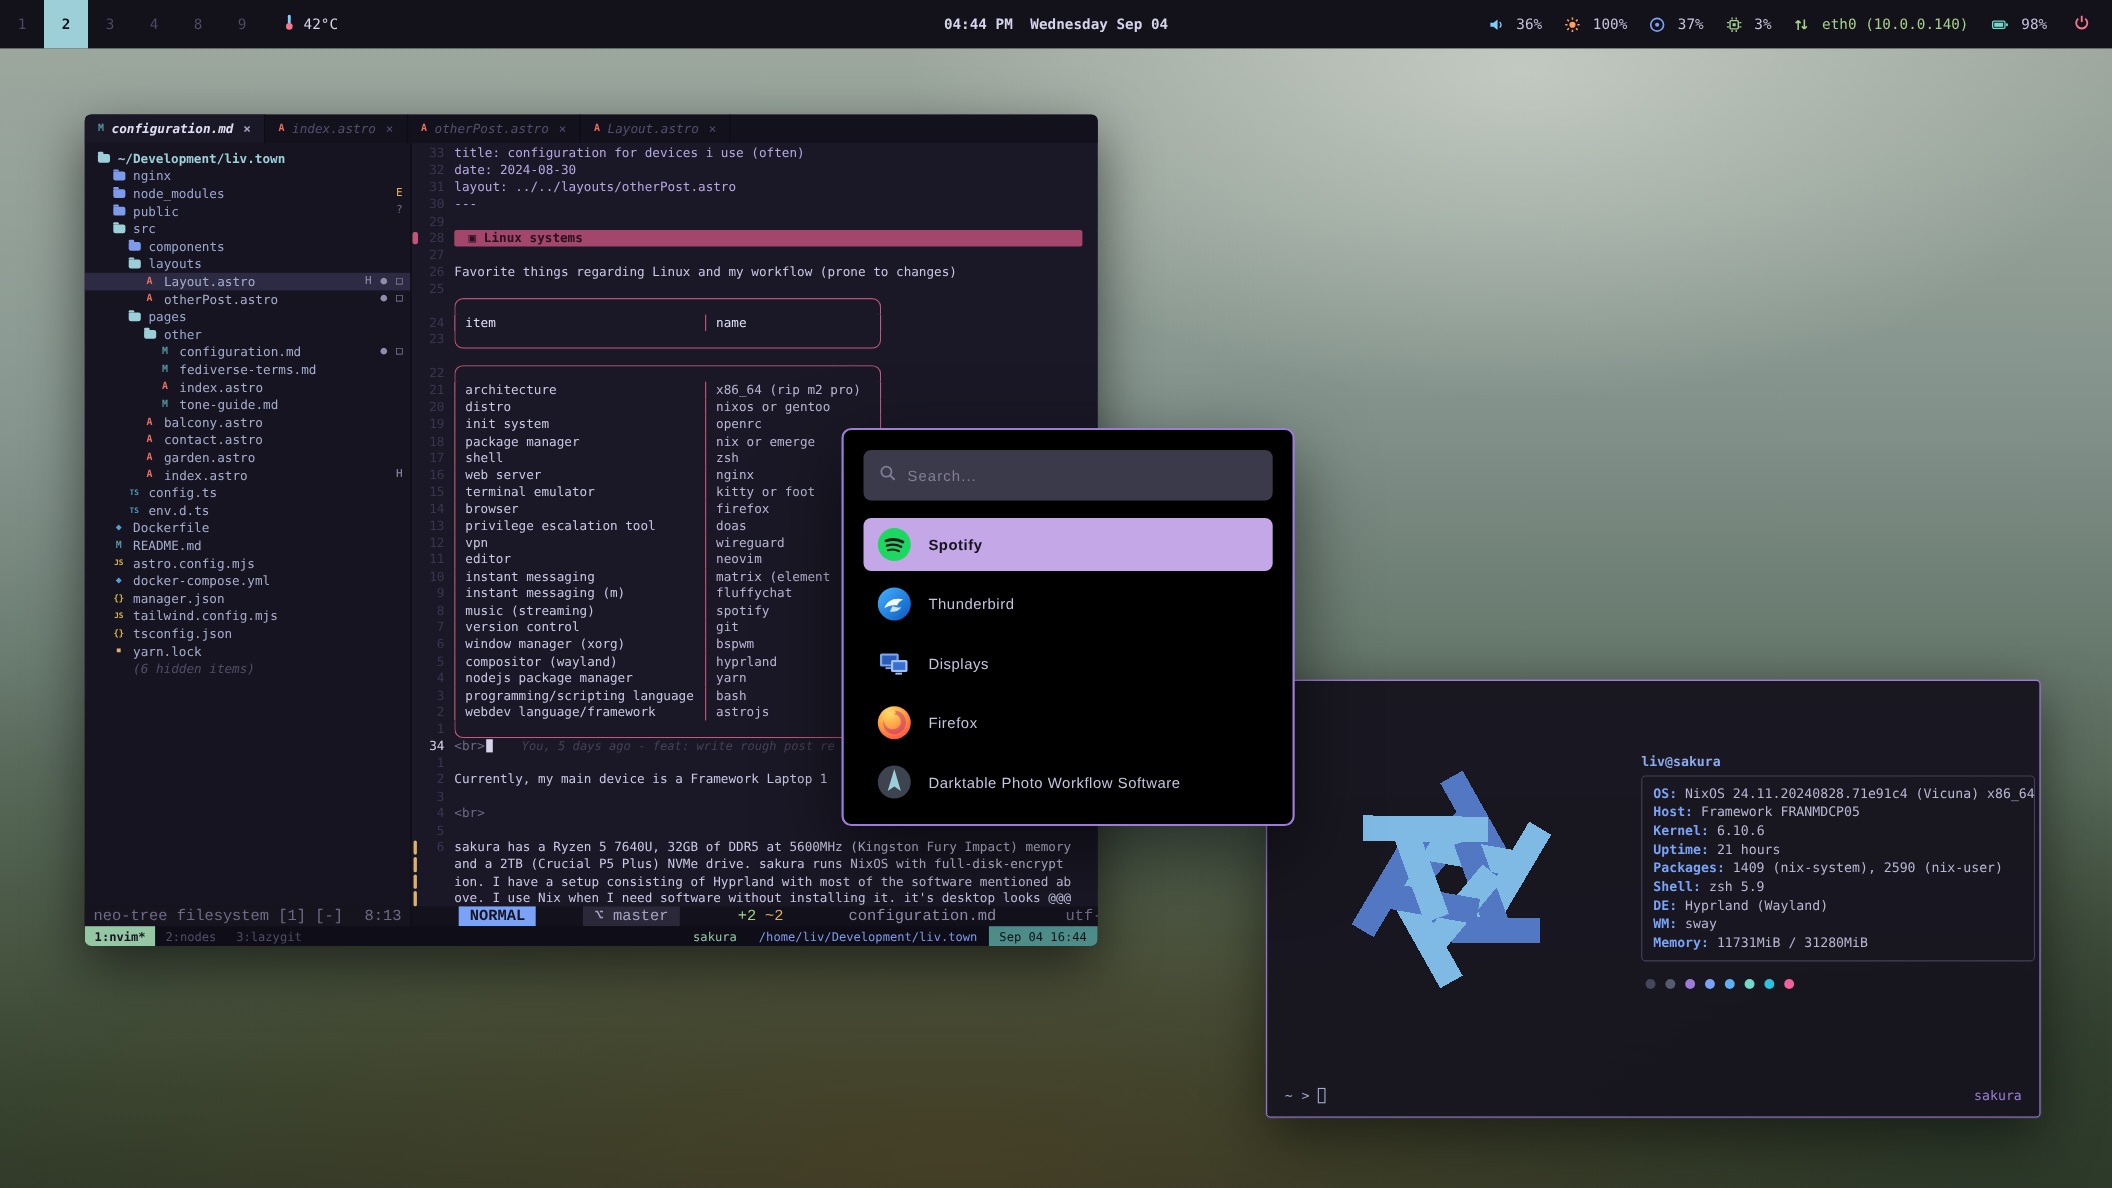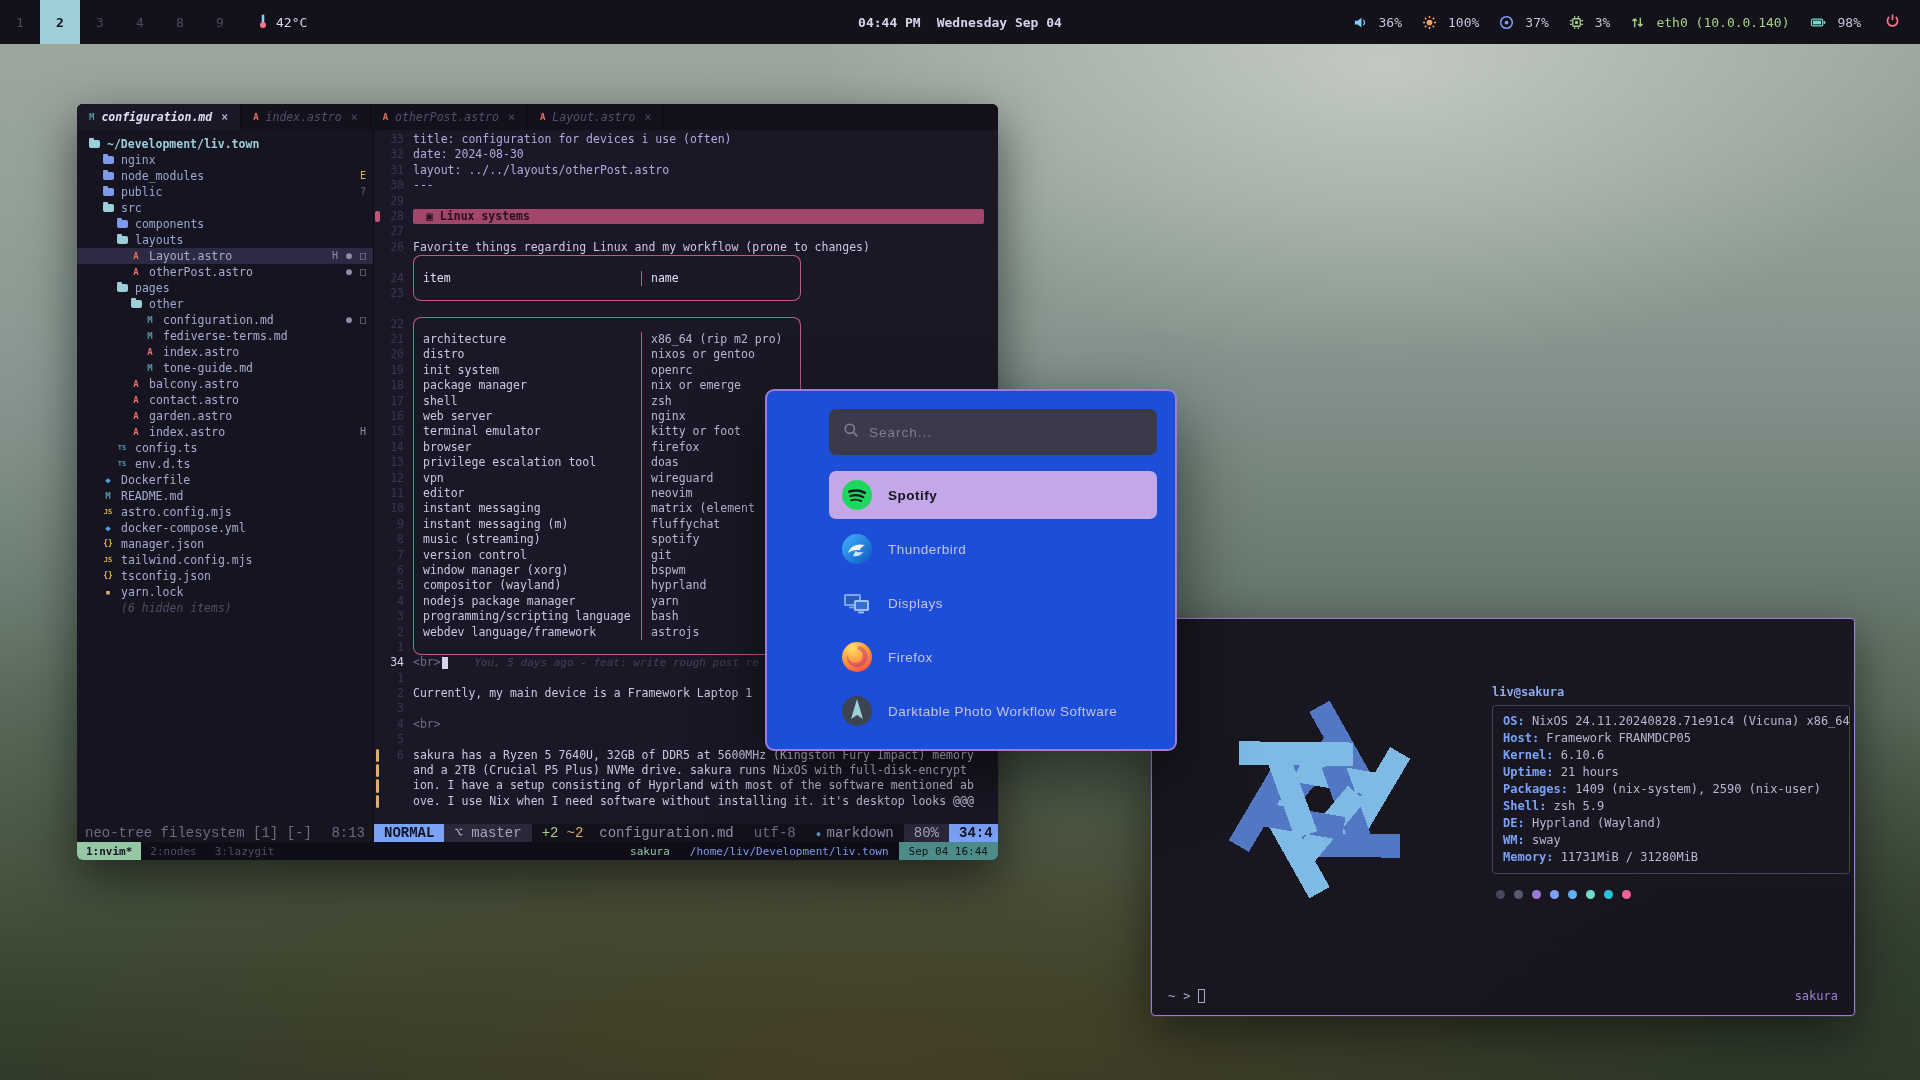--- a/index.html
+++ b/index.html
@@ -100,21 +100,21 @@
   .c2{flex:1;padding-left:9px;color:#b9b6d3;}
   .eline[data-kind="thead"] .c1,.eline[data-kind="thead"] .c2{color:#e0def4;}
   .cursor-block{display:none;}
   .eline[data-kind="cursor"] .cursor-block{display:inline-block;width:6.5px;height:12px;background:#d6d4ea;margin-left:1px;}
   .blame{color:#444158;font-style:italic;margin-left:26px;font-size:11px;}
 
   
   .statusline{height:18px;flex:none;display:flex;font-size:14px;line-height:18px;background:#13111b;font-family:Liberation Mono, monospace;}
   .sl-tree{width:297px;flex:none;display:flex;justify-content:space-between;padding:0 8px;color:#6e6a86;background:#16141f;border-right:1px solid #0d0b14;}
   .sl-main{flex:1;display:flex;align-items:stretch;}
-  .seg{padding:0 10px;white-space:nowrap;}
+  .seg{padding:0 10px;white-space:nowrap;margin-left:43px;}
   .seg-mode{background:#7aa2f7;color:#15131f;font-weight:bold;}
   .seg-branch{background:#2a2839;color:#a6a3c0;}
   .seg-diff{color:#a6d189;padding:0 6px 0 10px;}
   .seg-diff .chg{color:#e0af68;margin-left:8px;}
   .seg-file{color:#908caa;}
   .sl-spacer{flex:1;}
   .seg-enc{color:#6e6a86;}
   .seg-ft{color:#908caa;}
   .seg-ft::before{content:"● ";color:#519aba;font-size:9px;}
   .seg-pct{background:#2a2839;color:#a6a3c0;}
@@ -123,21 +123,21 @@
   
   .tmuxbar{height:18px;flex:none;display:flex;align-items:center;font-size:11px;background:#0f0d17;color:#514d68;}
   .twin{padding:0 9px;height:100%;display:flex;align-items:center;cursor:pointer;}
   .twin[data-active="true"]{background:#95c7a5;color:#15131f;font-weight:bold;}
   .tmux-right{margin-left:auto;display:flex;align-items:center;height:100%;}
   .tmux-host{color:#95c7a5;padding:0 10px;}
   .tmux-path{color:#7d9bea;padding:0 10px;}
   .tmux-date{background:#4e8d8a;color:#0f1419;padding:0 10px;height:100%;display:flex;align-items:center;}
 
   
-  .launcher{position:absolute;left:765px;top:389px;width:412px;height:362px;background:#1d4ed8;border:2px solid #9d7cd8;border-radius:9px;z-index:30;box-shadow:0 24px 70px rgba(0,0,0,.55);overflow:hidden;font-family:"Liberation Sans",sans-serif;padding-left:44px;}
+  .launcher{position:absolute;left:765px;top:389px;width:412px;height:362px;background:#000000;border:2px solid #9d7cd8;border-radius:9px;z-index:30;box-shadow:0 24px 70px rgba(0,0,0,.55);overflow:hidden;font-family:"Liberation Sans",sans-serif;}
   .searchbox{margin:18px 18px 16px;height:46px;background:#3b3a4a;border-radius:7px;display:flex;align-items:center;padding:0 14px;gap:10px;}
   .searchbox input{flex:1;background:transparent;border:none;outline:none;color:#c5c3dd;font-size:13.5px;font-family:"Liberation Sans",sans-serif;}
   .searchbox input::placeholder{color:#807d95;letter-spacing:1px;}
   .litems{padding:0 18px;display:flex;flex-direction:column;gap:6px;}
   .litem{height:48px;display:flex;align-items:center;gap:15px;padding:0 12px;border-radius:7px;color:#c5c3dd;font-size:13.5px;letter-spacing:.5px;cursor:pointer;}
   .litem[data-selected="true"]{background:#c4a7e7;color:#15131f;font-weight:bold;}
   .licon{width:32px;height:32px;flex:none;}
   .licon svg{width:32px;height:32px;display:block;}
 
   
@@ -554,20 +554,31 @@
 
         <div class="eline" data-kind="text">
           <span class="sign"></span>
           <span class="lnum">26</span>
           <span class="lbody">
             <span class="ltext">Favorite things regarding Linux and my workflow (prone to changes)</span>
 
           </span>
         </div>
 
+        <div class="eline" data-kind="blank">
+          <span class="sign"></span>
+          <span class="lnum">25</span>
+          <span class="lbody">
+            
+            
+            
+            
+            
+          </span>
+        </div>
 
         <div class="eline" data-kind="btop">
           <span class="sign"></span>
           <span class="lnum"></span>
           <span class="lbody">
             
             
             
             
             

